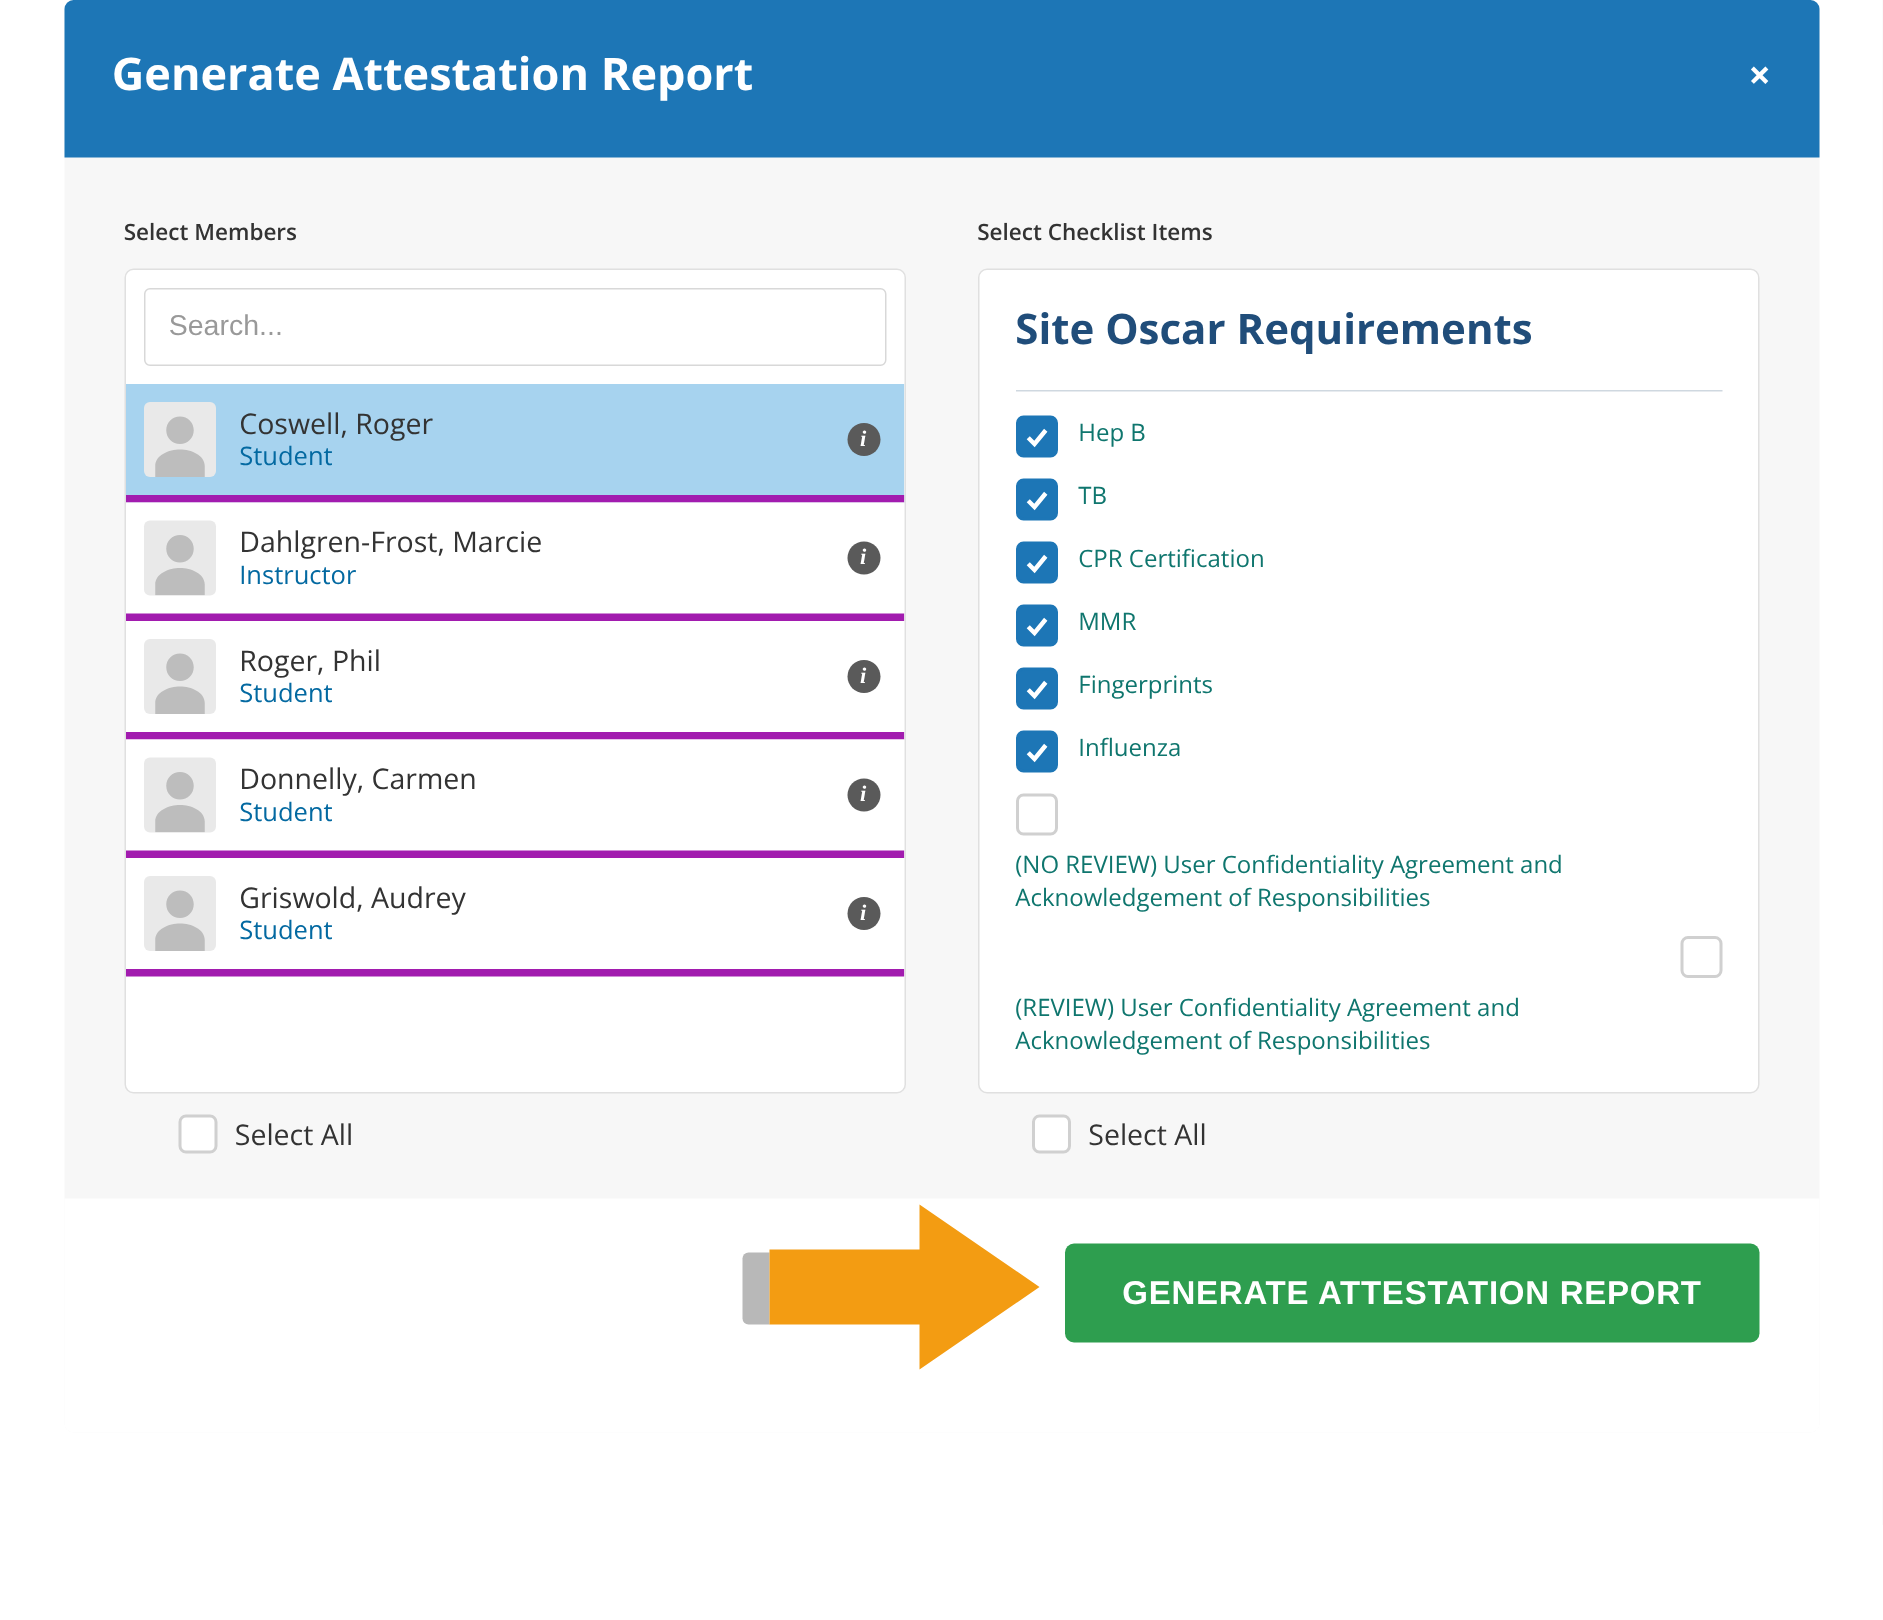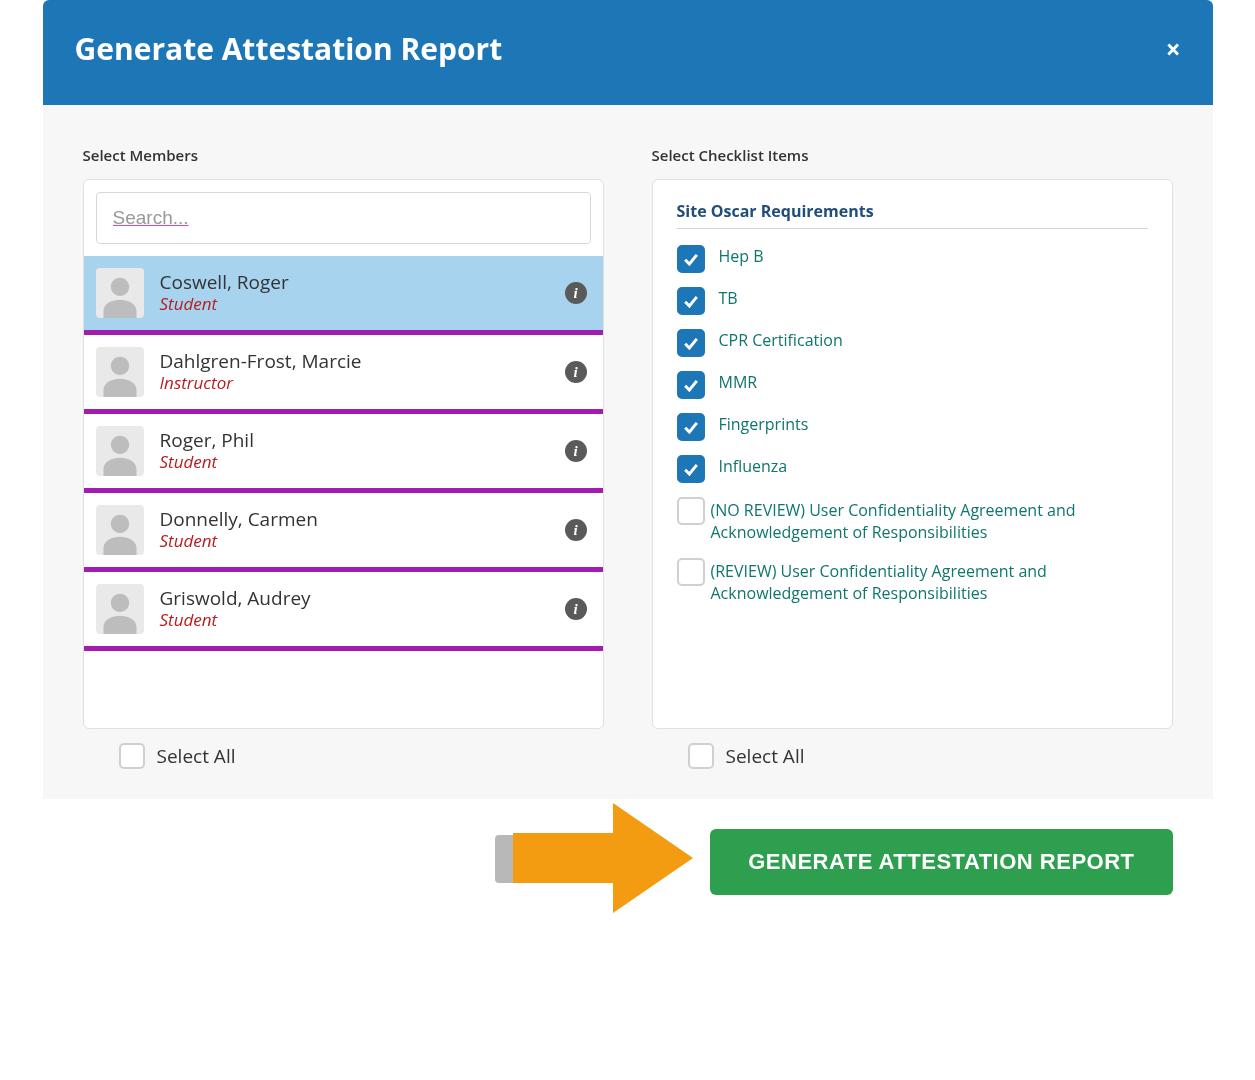--- a/index.html
+++ b/index.html
@@ -50,21 +50,20 @@
   }
   .search-wrap { padding: 12px; }
   .search-input {
     width: 100%;
     padding: 14px 16px;
     font-size: 19px;
     border: 1px solid #d8d8d8;
     border-radius: 4px;
     background: #fff;
     color: #ec4899;
-    text-decoration: underline;
   }
   .search-input::placeholder { color: #999; font-style: normal; }
   .member-list { flex: 1; overflow-y: auto; }
   .member-item {
     display: flex;
     align-items: center;
     padding: 12px 16px 12px 12px;
     border-bottom: 5px solid #a21caf;
     cursor: pointer;
     background: #fff;
@@ -74,36 +73,36 @@
     width: 48px; height: 50px;
     background: #e9e9e9;
     border-radius: 4px;
     display: flex; align-items: flex-end; justify-content: center;
     margin-right: 16px;
     overflow: hidden;
   }
   .avatar svg { width: 44px; height: 44px; fill: #bdbdbd; }
   .member-text { flex: 1; }
   .member-name { font-size: 19px; color: #333; line-height: 1.2; }
-  .member-role { font-size: 17px; font-style: italic; color: #b91c1c; line-height: 1.2; }
+  .member-role { font-size: 17px; color: #0369a1; line-height: 1.2; }
   .info-icon {
     width: 22px; height: 22px; border-radius: 50%;
     background: #5a5a5a; color: #fff;
     display: flex; align-items: center; justify-content: center;
     font-family: Georgia, serif; font-style: italic; font-weight: bold;
     font-size: 15px;
     cursor: pointer;
     flex-shrink: 0;
   }
   .checklist-panel .panel-inner { padding: 20px 24px; overflow-y: auto; flex: 1; }
   .checklist-title {
     color: #204d7a;
-    font-size: 16px;
+    font-size: 28px;
     font-weight: 700;
-    padding-bottom: 6px;
+    padding-bottom: 22px;
     border-bottom: 1px solid #cfd8e0;
     margin-bottom: 16px;
   }
   .check-row {
     display: flex;
     align-items: flex-start;
     gap: 14px;
     margin-bottom: 14px;
   }
   .checkbox {
@@ -299,25 +298,25 @@
                 <div class="check-label">Fingerprints</div>
               </div>
               <div class="check-row">
                 <div class="checkbox checked">
                   <svg viewBox="0 0 24 24">
                     <polyline points="5,13 10,18 19,7"></polyline>
                   </svg>
                 </div>
                 <div class="check-label">Influenza</div>
               </div>
-              <div class="check-row" style="gap: 6px;">
+              <div class="check-row" style="flex-direction: column; gap: 6px;">
                 <div class="checkbox"></div>
                 <div class="check-label check-long">(NO REVIEW) User Confidentiality Agreement and Acknowledgement of Responsibilities</div>
               </div>
-              <div class="check-row" style="flex-direction: row; gap: 6px;">
+              <div class="check-row" style="flex-direction: column; gap: 6px; align-items: flex-end;">
                 <div class="checkbox"></div>
                 <div class="check-label check-long">(REVIEW) User Confidentiality Agreement and Acknowledgement of Responsibilities</div>
               </div>
             </div>
         </div>
       </div>
       <div class="select-all-row">
         <div class="checkbox"></div>
         <div class="select-all-label">Select All</div>
       </div>

